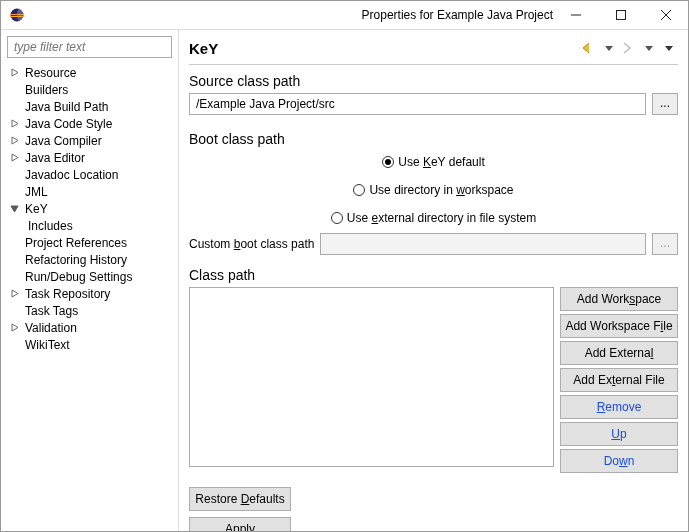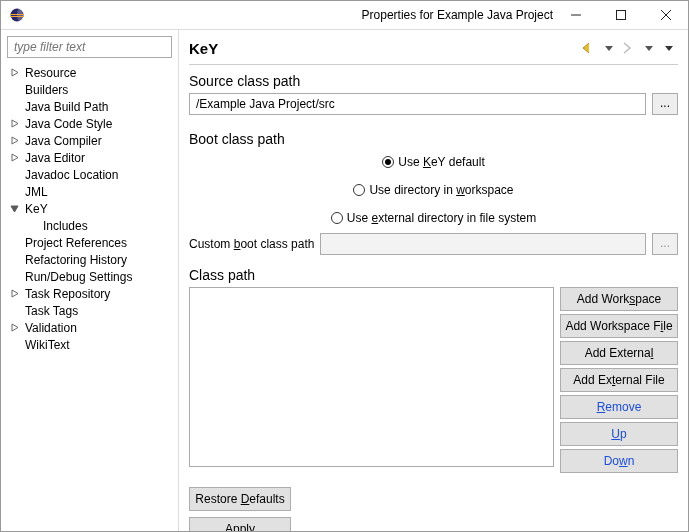--- a/index.html
+++ b/index.html
@@ -44,21 +44,21 @@
   .tree { flex:1; overflow:auto; padding: 2px 0 4px 0; }
   .tree-row {
     display:flex;
     align-items:center;
     height:17px;
     padding-left:6px;
     white-space:nowrap;
   }
   .tree-row .tw { width:14px; height:14px; display:flex; align-items:center; justify-content:center; margin-right:2px; }
   .tree-row .tw svg { stroke:#5a5a5a; fill:#5a5a5a; }
-  .tree-row.grandchild { padding-left:40px; }
+  .tree-row.grandchild { padding-left:25px; }
   .tree-row .lbl { padding:0 2px; }
   
   .rightpane { flex:1; display:flex; flex-direction:column; padding: 4px 10px 8px 10px; }
   .hdr { display:flex; align-items:center; height:28px; }
   .hdr h1 { font-size:15px; font-weight:600; margin:0; flex:1; }
   .hdr .navbtn { width:18px; height:18px; margin-left:2px; display:flex; align-items:center; justify-content:center; }
   .hdr-hr { height:1px; background:#ccc; margin:2px 0 6px 0;}
   .section-label { font-size:14px; margin:2px 0 4px 0; }
   .row { display:flex; align-items:center; gap:6px; }
   input[type=text] {

